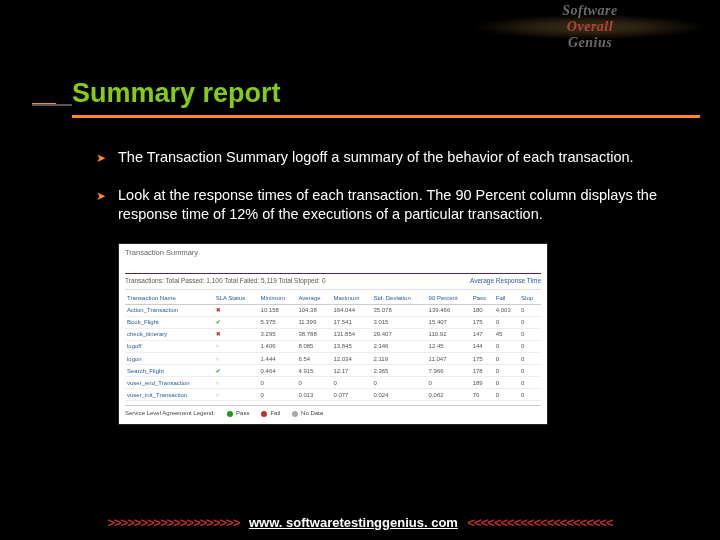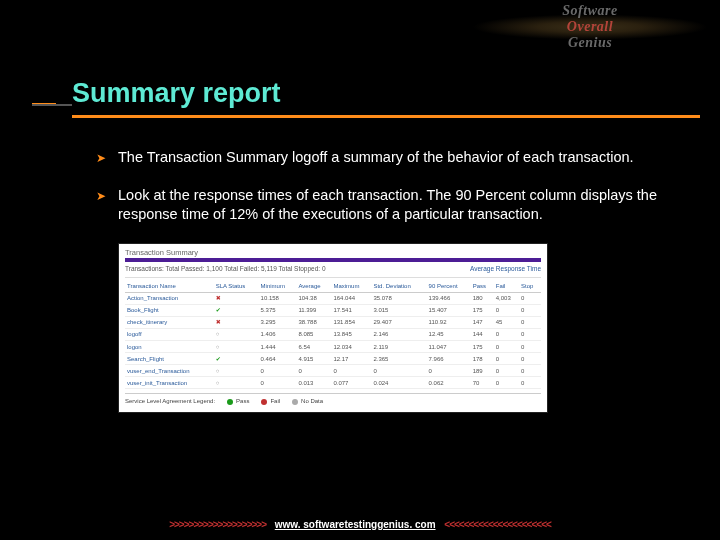--- a/index.html
+++ b/index.html
@@ -35,21 +35,21 @@
   .logo-band .gen  { color: #6a6a6a; }
   .title-wrap {
     position: absolute;
     left: 72px;
     top: 78px;
     right: 20px;
   }
   .title {
     font-size: 27px;
     font-weight: bold;
-    color: #5eead4;
+    color: #84cc16;
     padding-bottom: 8px;
   }
   .rule-short {
     position: absolute;
     left: 32px;
     top: 52px;
     width: 24px;
     height: 54px;
     border-bottom: 3px solid #ff8c1a;
     border-left: 0;
@@ -105,22 +105,22 @@
   }
   .shot {
     font-family: Verdana, Arial, sans-serif;
     font-size: 6.5px;
     color: #333;
     padding: 4px 6px 6px 6px;
   }
   .shot .s-title {
     font-size: 7.5px;
     color: #666;
-    border-bottom: 4px solid #4c1d95;
-    padding-bottom: 0;
+    border-bottom: 1px solid #4c1d95;
+    padding-bottom: 15px;
     margin-bottom: 3px;
   }
   .shot .s-sub {
     font-size: 6.5px;
     color: #555;
     border-bottom: 1px solid #ddd;
     padding-bottom: 3px;
     margin-bottom: 2px;
   }
   .shot table {
@@ -156,21 +156,21 @@
     gap: 12px;
     align-items: center;
   }
   .dot { display:inline-block; width:6px; height:6px; border-radius:50%; margin-right:3px; vertical-align:middle;}
   .dot.green{background:#1a9a1a;} .dot.red{background:#c03030;} .dot.grey{background:#aaa;}
   .footer {
     position: absolute;
     left: 0; right: 0;
     bottom: 10px;
     text-align: center;
-    font-size: 10px;
+    font-size: 13px;
     font-weight: bold;
   }
   .footer .arrows { color: #c03030; letter-spacing: -1px; }
   .footer .link { color: #fff; text-decoration: underline; padding: 0 6px;}
 </style>
 </head>
 <body>
 
 <div class="logo-band">
   <span class="soft">Software </span>

